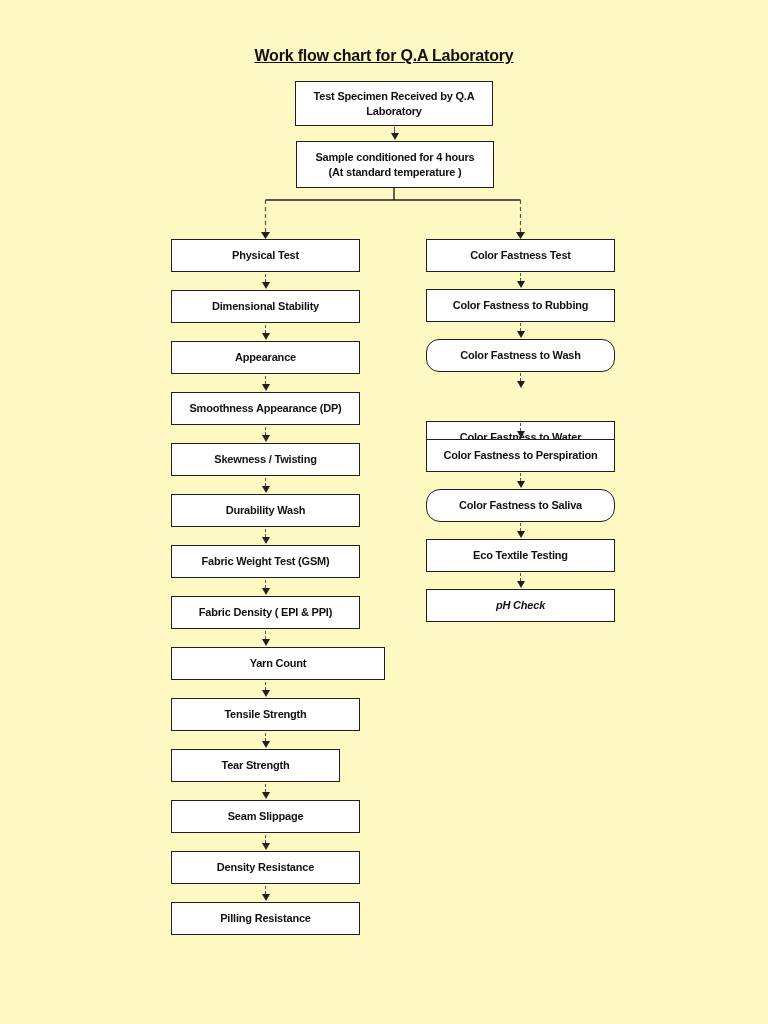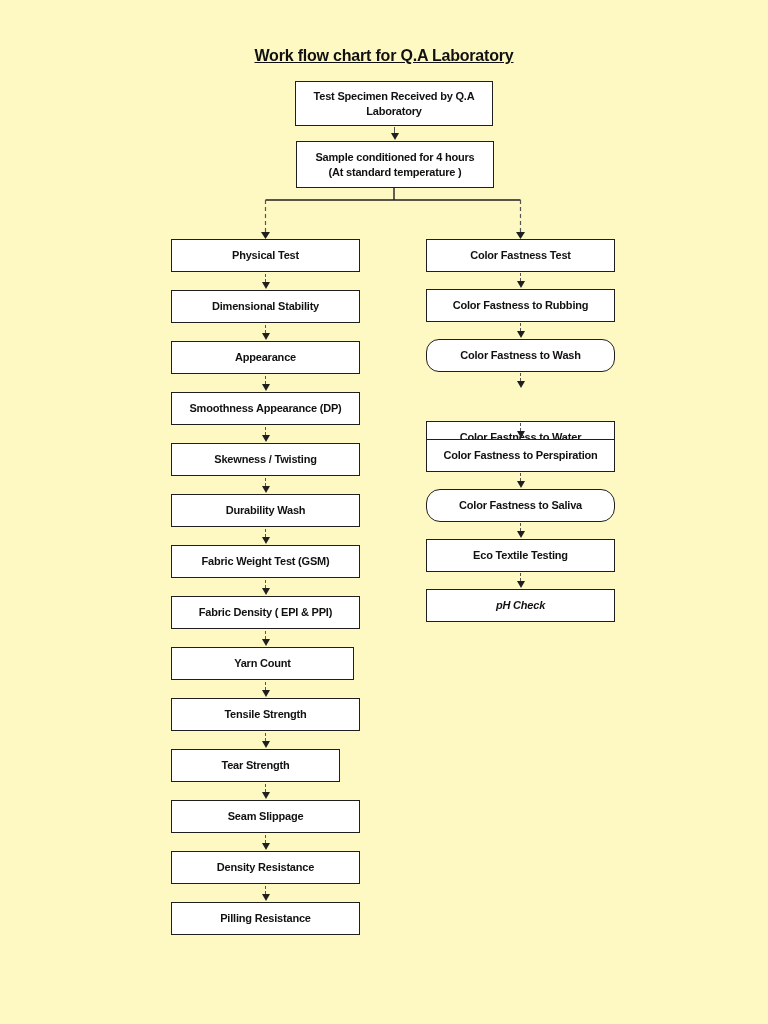--- a/index.html
+++ b/index.html
@@ -123,21 +123,21 @@
     </div>
 
   <div class="node" style="left:171px; top:596px; width:189px; height:33px;">
       <span>Fabric Density ( EPI &amp; PPI)</span>
     </div>
   <div class="varrow" style="left:261px; top:631px; height:15px;">
       <i class="shaft"></i>
       <i class="head"></i>
     </div>
 
-  <div class="node" style="left:171px; top:647px; width:183px; height:33px;">
+  <div class="node" style="left:171px; top:647px; width:214px; height:33px;">
       <span>Yarn Count</span>
     </div>
   <div class="varrow" style="left:261px; top:682px; height:15px;">
       <i class="shaft"></i>
       <i class="head"></i>
     </div>
 
   <div class="node" style="left:171px; top:698px; width:189px; height:33px;">
       <span>Tensile Strength</span>
     </div>

